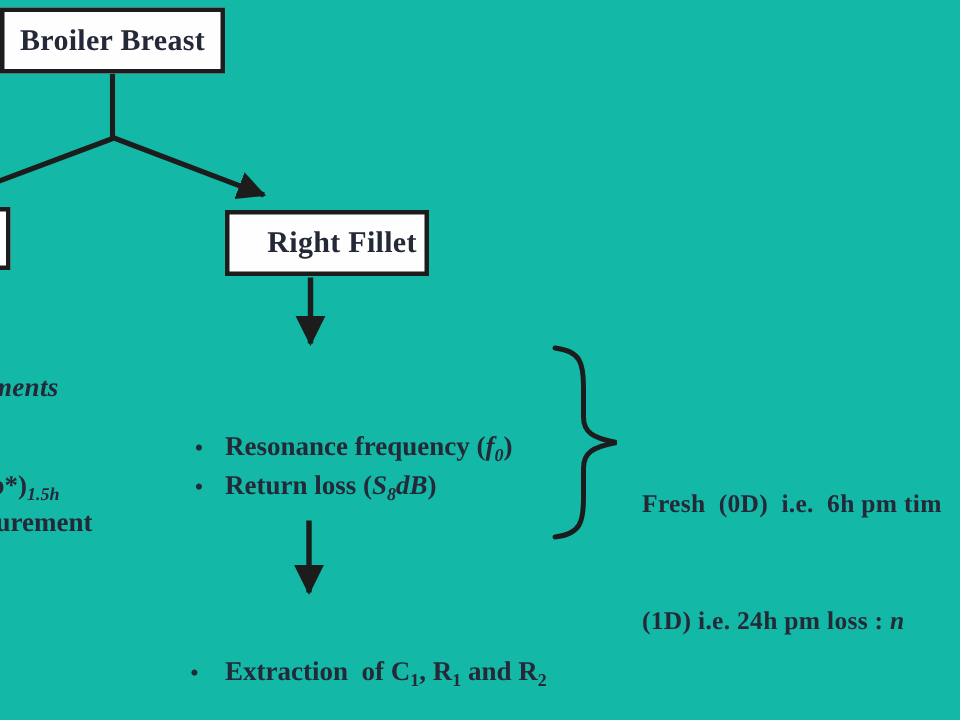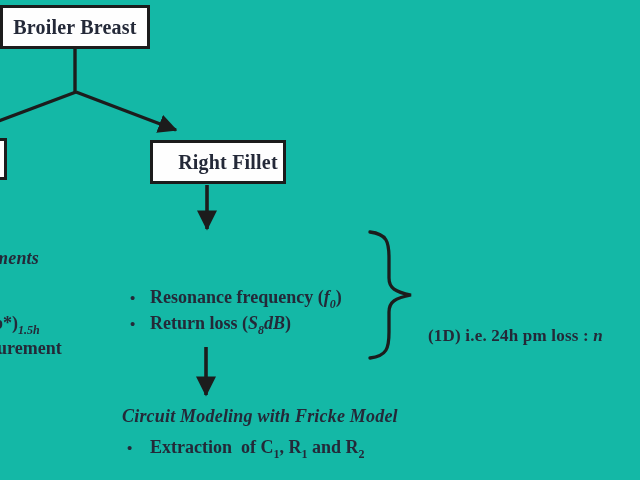--- a/index.html
+++ b/index.html
@@ -74,21 +74,21 @@
 
   <div class="brow" style="left:130px;top:287px;"><span class="dot">•</span><span>Resonance frequency (</span><span class="it">f</span><sub class="sb it">0</sub><span>)</span></div>
 
   <div class="brow" style="left:130px;top:313px;"><span class="dot">•</span><span>Return loss (</span><span class="it">S</span><sub class="sb it">8</sub><span class="it">dB</span><span>)</span></div>
 
   <svg class="svg-layer" style="left:362px;top:229px;" width="60" height="132" viewBox="0 0 60 132">
     <path d="M8,3 C25,5 27,13 27,29 L27,49 C27,59 33,63 49,66 C33,69 27,73 27,83 L27,103 C27,119 25,127 8,129" fill="none" stroke="#1c1c1c" stroke-width="3.3" stroke-linecap="round"></path>
   </svg>
 
   <div class="note">
+    <div>Fresh  (0D)  i.e.  6h pm tim</div>
     <div><span>(1D) i.e. 24h pm loss : </span><span class="it">n</span></div>
     <div></div>
   </div>
 
-  <div class="h-ital" style="left:122px;top:406px;">Circuit Modeling with Fricke Model</div>
 
   <div class="brow" style="left:127px;top:437px;"><span class="dot-wide">•</span><span>Extraction  of C</span><sub class="sb">1</sub><span>, R</span><sub class="sb">1</sub><span> and R</span><sub class="sb">2</sub></div>
 
 </div>
 
 </body></html>

